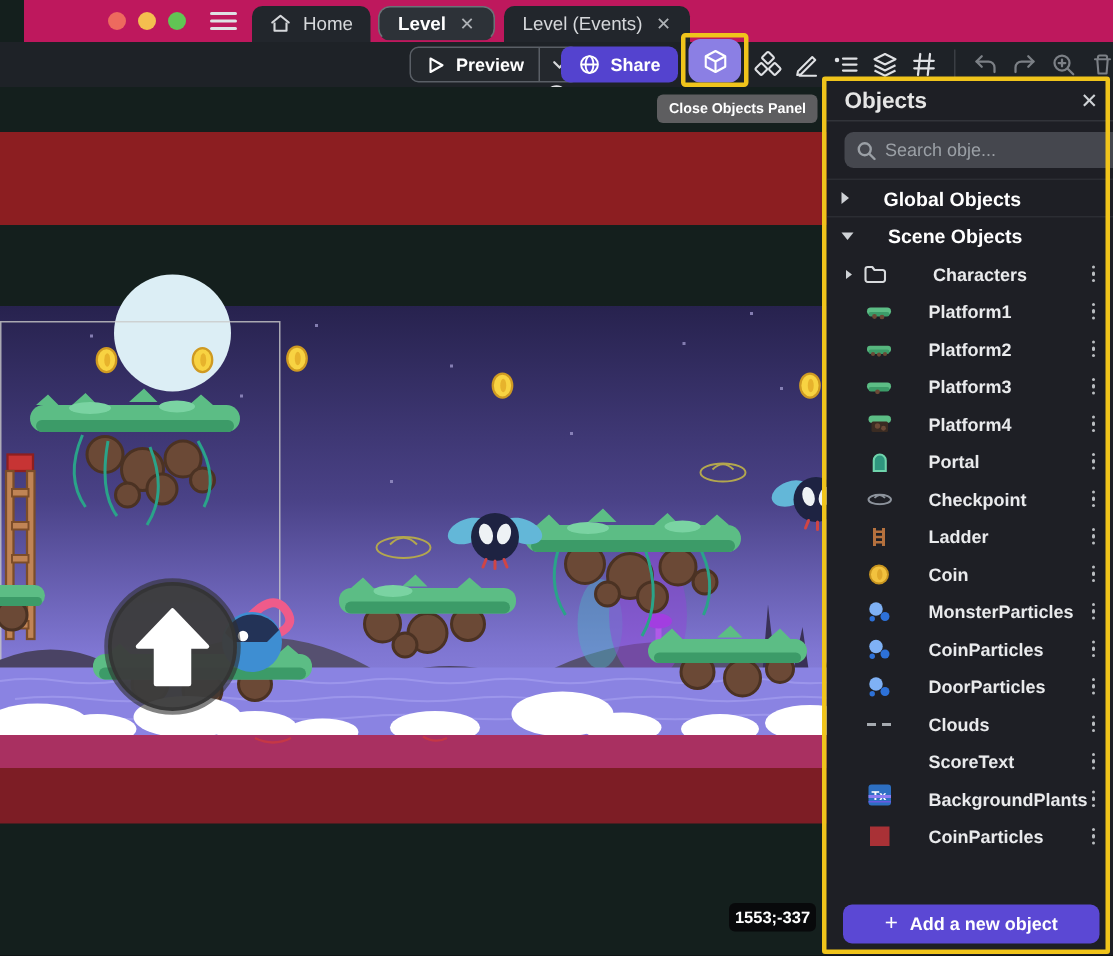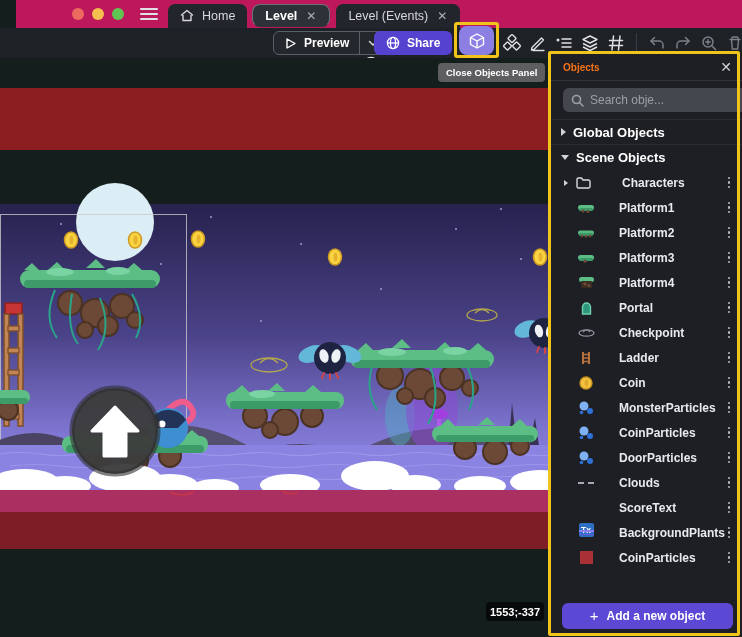--- a/index.html
+++ b/index.html
@@ -43,27 +43,27 @@
   .tooltip { position:absolute; left:438px; top:63px; height:19px; padding:0 8px; background:#5e5e60; border-radius:4px;
              color:#fff; font-size:9.5px; font-weight:700; display:flex; align-items:center; z-index:50; }
   
   .scene { position:absolute; left:0; top:58px; width:556px; height:579px; cursor:crosshair; }
   .coord-badge { position:absolute; left:486px; top:602px; width:58px; height:19px; background:rgba(8,8,10,.92); border-radius:4px;
                  color:#fff; font-size:11px; font-weight:700; display:flex; align-items:center; justify-content:center; z-index:30; }
   
   .panel { position:absolute; left:551px; top:54px; width:191px; height:583px; background:#1e1f25; z-index:20;
            display:flex; flex-direction:column; color:#e9eaec; }
   .panel-head { height:27px; display:flex; align-items:center; padding:0 10px 0 12px; border-bottom:1px solid #32343a; }
-  .panel-title { flex:1; font-size:10px; font-weight:700; color:#f97316; }
+  .panel-title { flex:1; font-size:15px; font-weight:700; color:#e5e5e5; }
   .panel-close { color:#cfd2d6; font-size:14px; cursor:pointer; line-height:1; }
   .search-row { display:flex; align-items:center; gap:8px; padding:7px 10px 7px 12px; border-bottom:1px solid #2b2d33; }
   .search-box { flex:1; height:24px; background:#45474e; border-radius:6px; display:flex; align-items:center; padding:0 8px; gap:6px; }
   .search-box input { flex:1; min-width:0; background:transparent; border:none; outline:none; color:#e9eaec; font-size:12px; font-family:inherit; }
   .search-box input::placeholder { color:#9ba0a6; }
-  .sec { display:flex; align-items:center; height:25px; padding:0 10px; gap:7px; cursor:pointer; }
+  .sec { display:flex; align-items:center; height:25px; padding:0 10px; gap:23px; cursor:pointer; }
   .sec .sec-label { font-size:13px; font-weight:700; color:#fff; }
   .sec.bordered { border-bottom:1px solid #2b2d33; }
   .tri-r { width:0; height:0; border-left:5px solid #cfd2d6; border-top:4px solid transparent; border-bottom:4px solid transparent; }
   .tri-d { width:0; height:0; border-top:5px solid #cfd2d6; border-left:4px solid transparent; border-right:4px solid transparent; }
   .rows { flex:1; overflow:hidden; }
   .row { display:flex; align-items:center; height:25px; padding:0 9px 0 26px; cursor:pointer; }
   .row.folder-row { padding-left:13px; gap:6px; }
   .row .oicon { width:18px; display:flex; align-items:center; justify-content:center; flex:0 0 18px; }
   .row .name { flex:1; font-size:12px; font-weight:600; color:#e9eaec; margin-left:24px; white-space:nowrap; overflow:hidden; }
   .kebab { display:flex; flex-direction:column; gap:2px; padding:2px 3px; cursor:pointer; }

